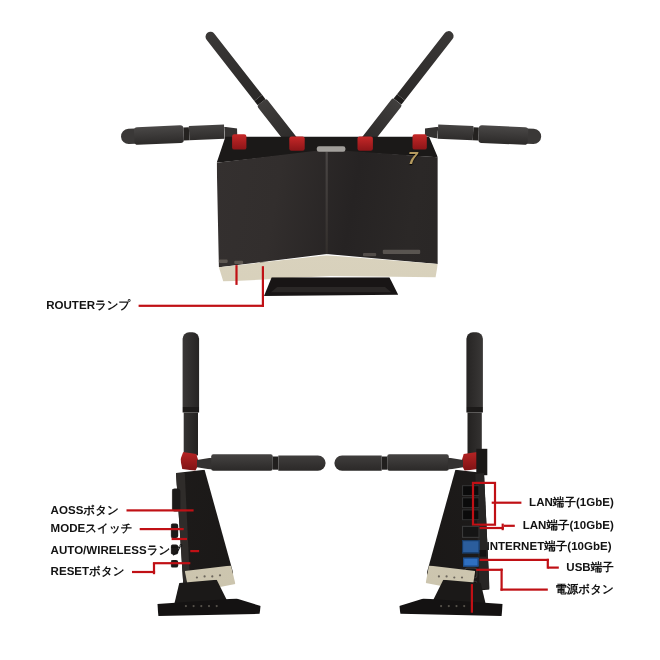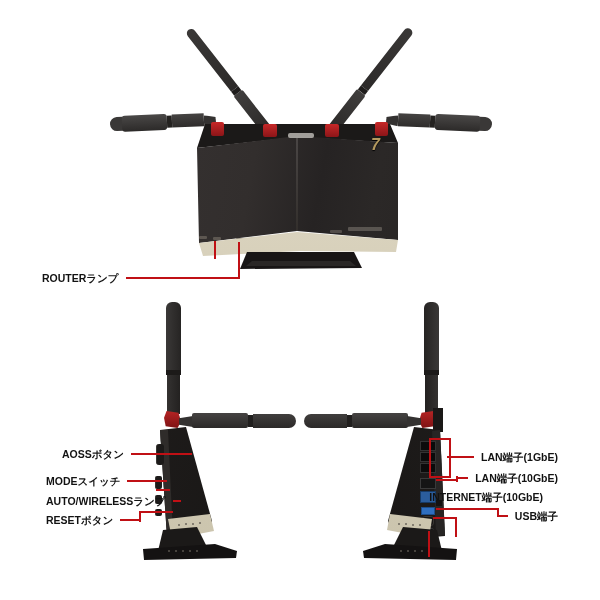--- a/index.html
+++ b/index.html
@@ -118,21 +118,21 @@
 
     <div class="shape" style="clip-path:polygon(163px 530px,197px 527px,208px 549px,158px 551px);background:#1b1918;"></div>
     <div class="shape" style="clip-path:polygon(143px 549px,215px 544px,237px 551px,236px 558px,144px 560px);background:#141212;"></div>
     <div class="dot" style="left:168px;top:550px;background:#57534c;"></div>
     <div class="dot" style="left:175px;top:550px;background:#57534c;"></div>
     <div class="dot" style="left:182px;top:550px;background:#57534c;"></div>
     <div class="dot" style="left:189px;top:550px;background:#57534c;"></div>
     <div class="dot" style="left:196px;top:550px;background:#57534c;"></div>
   </div>
 
-  <div class="lbl l" style="left:46px;top:447px;width:130px;margin-left:16px;">
+  <div class="lbl l" style="left:46px;top:457px;width:130px;">
     <span>AOSSボタン</span>
     <div class="ln"></div>
   </div>
   <div class="lbl l" style="left:46px;top:474px;width:121px;">
     <span>MODEスイッチ</span>
     <div class="ln"></div>
   </div>
   <div class="seg" style="left:156px;top:489px;width:14px;height:2px;"></div>
   <div class="lbl l" style="left:46px;top:494px;width:127px;">
     <span>AUTO/WIRELESSランプ</span>
@@ -197,29 +197,33 @@
     <span>LAN端子(1GbE)</span>
   </div>
 
   <div class="seg" style="left:436px;top:479px;width:22px;height:2px;"></div>
   <div class="seg" style="left:456px;top:476px;width:2px;height:6px;"></div>
   <div class="lbl r" style="left:458px;right:42px;top:471px;">
     <div class="ln"></div>
     <span>LAN端子(10GbE)</span>
   </div>
 
-  <div class="lbl r" style="right:57px;top:490px;">
+  <div class="lbl r" style="right:44px;top:490px;">
     <span>INTERNET端子(10GbE)</span>
   </div>
 
   <div class="seg" style="left:436px;top:508px;width:63px;height:2px;"></div>
   <div class="seg" style="left:497px;top:508px;width:2px;height:9px;"></div>
   <div class="lbl r" style="left:498px;right:42px;top:509px;">
     <div class="ln"></div>
     <span>USB端子</span>
   </div>
 
   <div class="seg" style="left:433px;top:517px;width:24px;height:2px;"></div>
   <div class="seg" style="left:455px;top:517px;width:2px;height:20px;"></div>
+  <div class="lbl r" style="left:455px;right:42px;top:529px;">
+    <div class="ln"></div>
+    <span>電源ボタン</span>
+  </div>
 
   <div class="seg" style="left:428px;top:531px;width:2px;height:26px;"></div>
 
 </div>
 
 </body></html>

